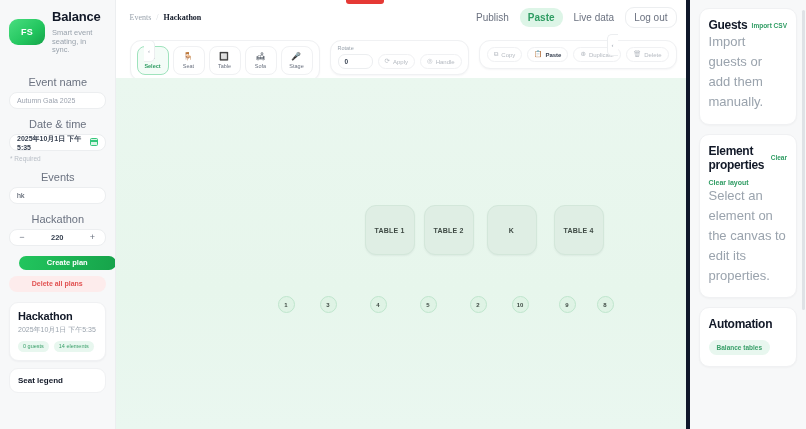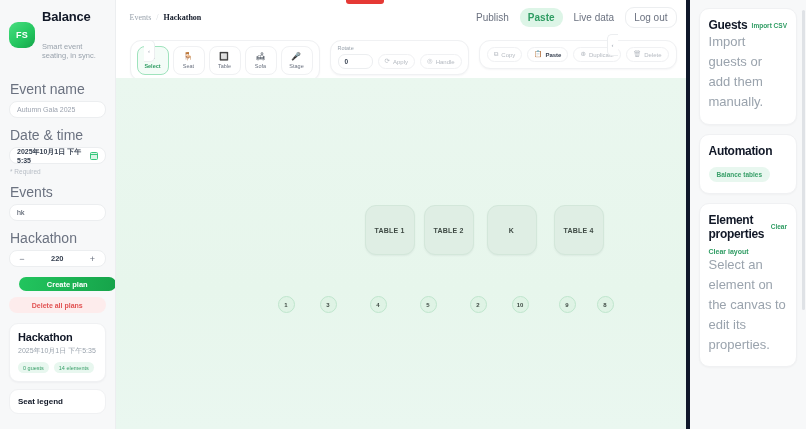--- a/index.html
+++ b/index.html
@@ -16,33 +16,33 @@
   .sidebar {
     width: 151px; height: 429px;
     background: #f7f8f9;
     border-right: 1px solid #eceef0;
     padding: 0 0 0 0;
     overflow: hidden;
     position: relative;
   }
   .brand { display: flex; align-items: center; gap: 7px; padding: 10px 9px 8px 9px; }
   .brand-logo {
-    width: 26px; height: 26px; border-radius: 9px;
+    width: 36px; height: 26px; border-radius: 9px;
     background: linear-gradient(140deg,#4ade80,#22c55e 60%,#16a34a);
     color: #fff; font-size: 9px; font-weight: bold;
     display: flex; align-items: center; justify-content: center;
     letter-spacing: .3px;
     flex: 0 0 auto;
   }
   .brand-text { line-height: 1.15; }
   .brand-title { font-size: 13px; font-weight: bold; color: #111827; letter-spacing: -.2px; }
-  .brand-sub { font-size: 7.5px; color: #9aa3ad; margin-top: 18px; }
+  .brand-sub { font-size: 7.5px; color: #9aa3ad; margin-top: 4px; }
 
   .side-body { padding: 4px 9px 0 9px; }
-  .field-label { font-size: 14px; color: #6b7280; margin: 9px 0 4px 1px; }
+  .field-label { font-size: 11px; color: #6b7280; margin: 9px 0 4px 1px; text-align: center; }
   .field-box {
     height: 17px; background: #ffffff; border: 1px solid #eceef0;
     border-radius: 8px; display: flex; align-items: center;
     padding: 0 7px; font-size: 7px; color: #9ca3af;
   }
   .field-box.value { color: #374151; }
   .date-row { display: flex; align-items: center; justify-content: space-between; }
   .cal-icon { width: 8px; height: 8px; position: relative; flex: 0 0 auto; }
   .cal-icon i {
     position: absolute; inset: 0; border: 1.2px solid #34c77b; border-radius: 1.5px;
@@ -382,30 +382,30 @@
     <div class="rcard">
       <div class="rcard-head">
         <span class="rcard-title">Guests</span>
         <span class="rcard-action">Import CSV</span>
       </div>
       <div class="rcard-body">Import guests or add them manually.</div>
     </div>
 
     <div class="rcard">
       <div class="rcard-head">
-        <span class="rcard-title">Automation</span>
-      </div>
-      <span class="chip">Balance tables</span>
+        <span class="rcard-title">Element properties</span>
+        <span class="rcard-action">Clear</span>
+      </div>
+      <div class="rlink">Clear layout</div>
+      <div class="rcard-body">Select an element on the canvas to edit its properties.</div>
     </div>
 
     <div class="rcard">
       <div class="rcard-head">
-        <span class="rcard-title">Element properties</span>
-        <span class="rcard-action">Clear</span>
-      </div>
-      <div class="rlink">Clear layout</div>
-      <div class="rcard-body">Select an element on the canvas to edit its properties.</div>
+        <span class="rcard-title">Automation</span>
+      </div>
+      <span class="chip">Balance tables</span>
     </div>
 
     <div class="rscroll"></div>
   </aside>
 
 </div>
 
 </body></html>

